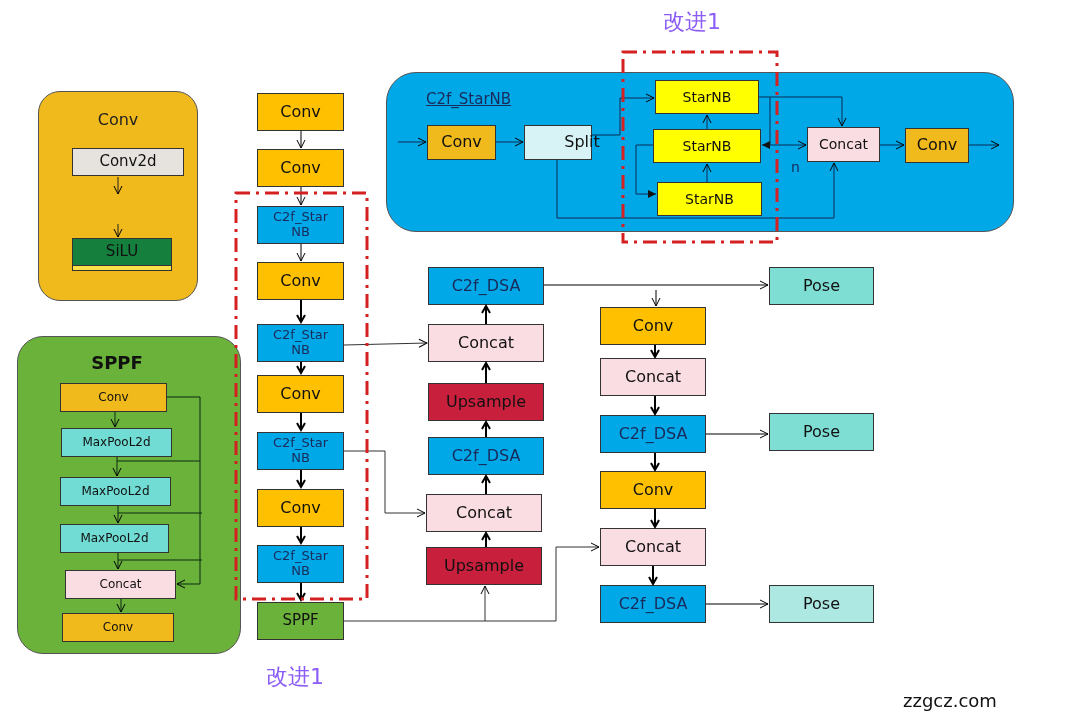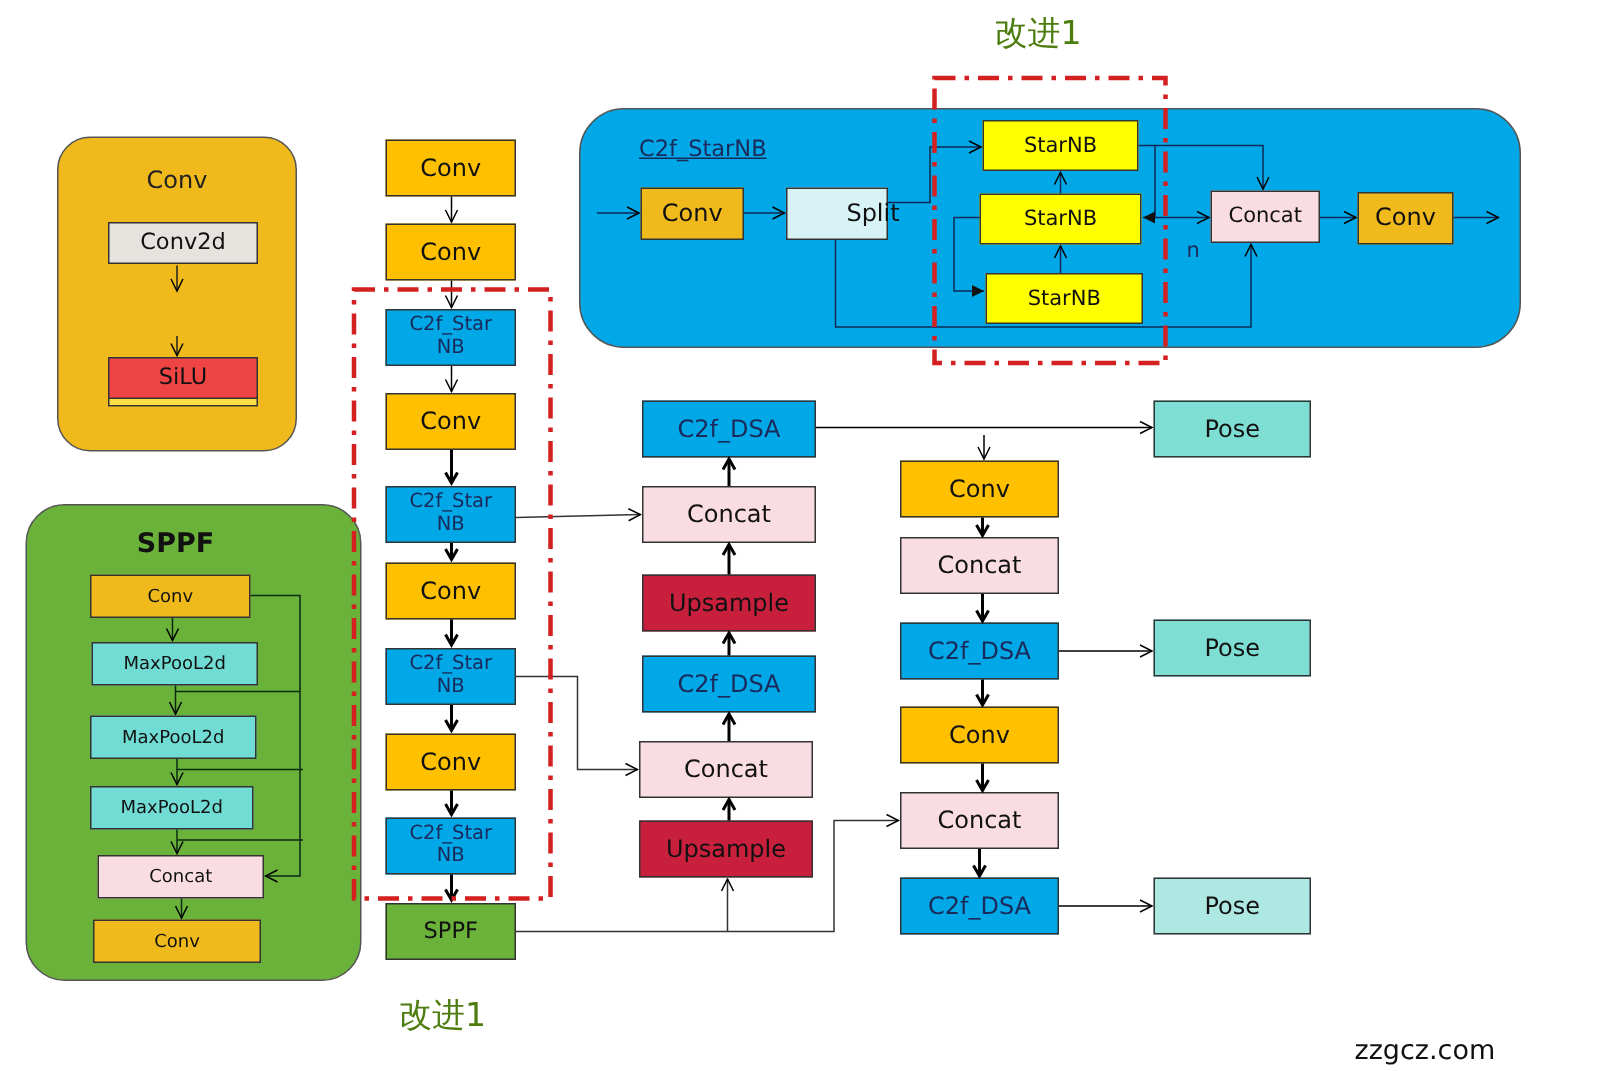--- a/index.html
+++ b/index.html
@@ -5,34 +5,34 @@
   html, body { margin: 0; padding: 0; background: #ffffff; }
   body { width: 1067px; height: 714px; position: relative; overflow: hidden;
          font-family: "DejaVu Sans", "Liberation Sans", sans-serif; }
   .panel { position: absolute; box-sizing: border-box; border: 1px solid #555; }
   .node { position: absolute; box-sizing: border-box; border: 1px solid #333;
           display: flex; align-items: center; justify-content: center; text-align: center;
           color: #111; line-height: 1.15; }
   .node span { white-space: pre-line; }
   .t { position: absolute; }
   svg.wires { position: absolute; left: 0; top: 0; width: 1067px; height: 714px; pointer-events: none; }
-  .red-title { color: #4d7c0f; font-size: 22px; }
+  .red-title { color: #8b5cf6; font-size: 22px; }
 </style>
 </head>
 <body>
 
 <div class="panel" style="left:38px;top:91px;width:160px;height:210px;background:#f0b91c;border-radius:22px;"></div>
 <div class="t" style="left:38px;top:110px;width:160px;text-align:center;font-size:16px;color:#222;">Conv</div>
-<div class="node" style="left:72px;top:148px;width:100px;height:28px;background:#e6e3df;font-size:15px;">
+<div class="node" style="left:72px;top:148px;width:112px;height:28px;background:#e6e3df;font-size:15px;">
     <span>Conv2d</span>
   </div>
 <div class="node" style="left:72px;top:195px;width:100px;height:28px;background:#fde047;font-size:10px;margin-top:48px;">
     <span>BatchNorm2d</span>
   </div>
-<div class="node" style="left:72px;top:238px;width:100px;height:28px;background:#ef4444;font-size:15px;">
+<div class="node" style="left:72px;top:238px;width:100px;height:28px;background:#15803d;font-size:15px;">
     <span>SiLU</span>
   </div>
 
 <div class="panel" style="left:17px;top:336px;width:224px;height:318px;background:#6bb23a;border-radius:26px;"></div>
 <div class="t" style="left:17px;top:352px;width:200px;text-align:center;font-size:18px;font-weight:bold;color:#111;">SPPF</div>
 <div class="node" style="left:60px;top:383px;width:107px;height:29px;background:#f0b91c;font-size:12px;">
     <span>Conv</span>
   </div>
 <div class="node" style="left:61px;top:428px;width:111px;height:29px;background:#70dcd4;font-size:12px;">
     <span>MaxPooL2d</span>

